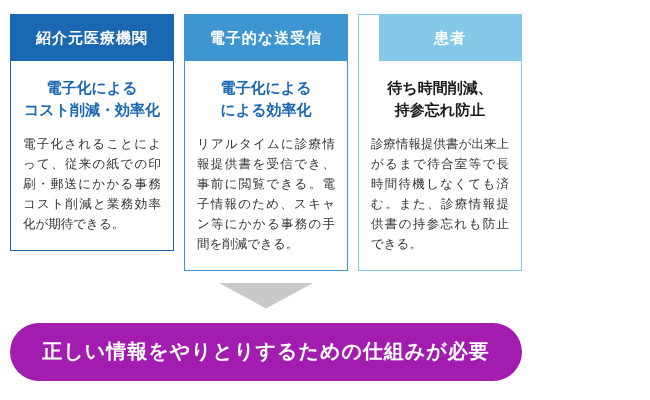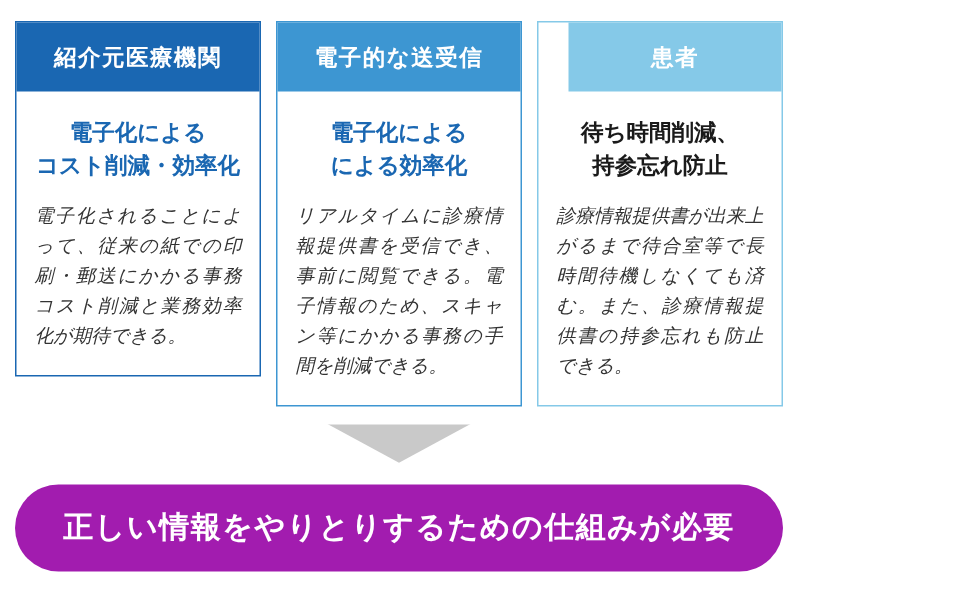--- a/index.html
+++ b/index.html
@@ -49,21 +49,20 @@
     padding: 17px 8px 8px 8px;
   }
   .card.c1 .card-title, .card.c2 .card-title { color: #1a67b2; }
   .card.c3 .card-title { color: #1a1a1a; }
   .card-body {
     font-size: 12.5px;
     color: #333333;
     line-height: 1.6;
     padding: 4px 12px 16px 12px;
     text-align: justify;
-    font-style: italic;
   }
   .arrow-wrap {
     display: flex;
     justify-content: center;
     padding: 12px 0 14px 0;
   }
   .down-arrow {
     width: 96px;
     height: 26px;
     background: #c9c9c9;

